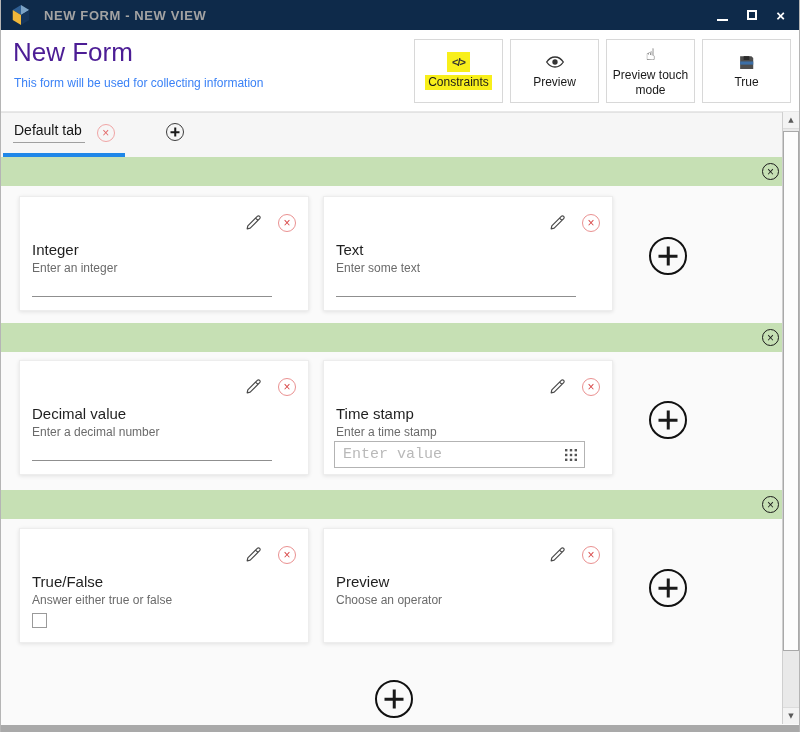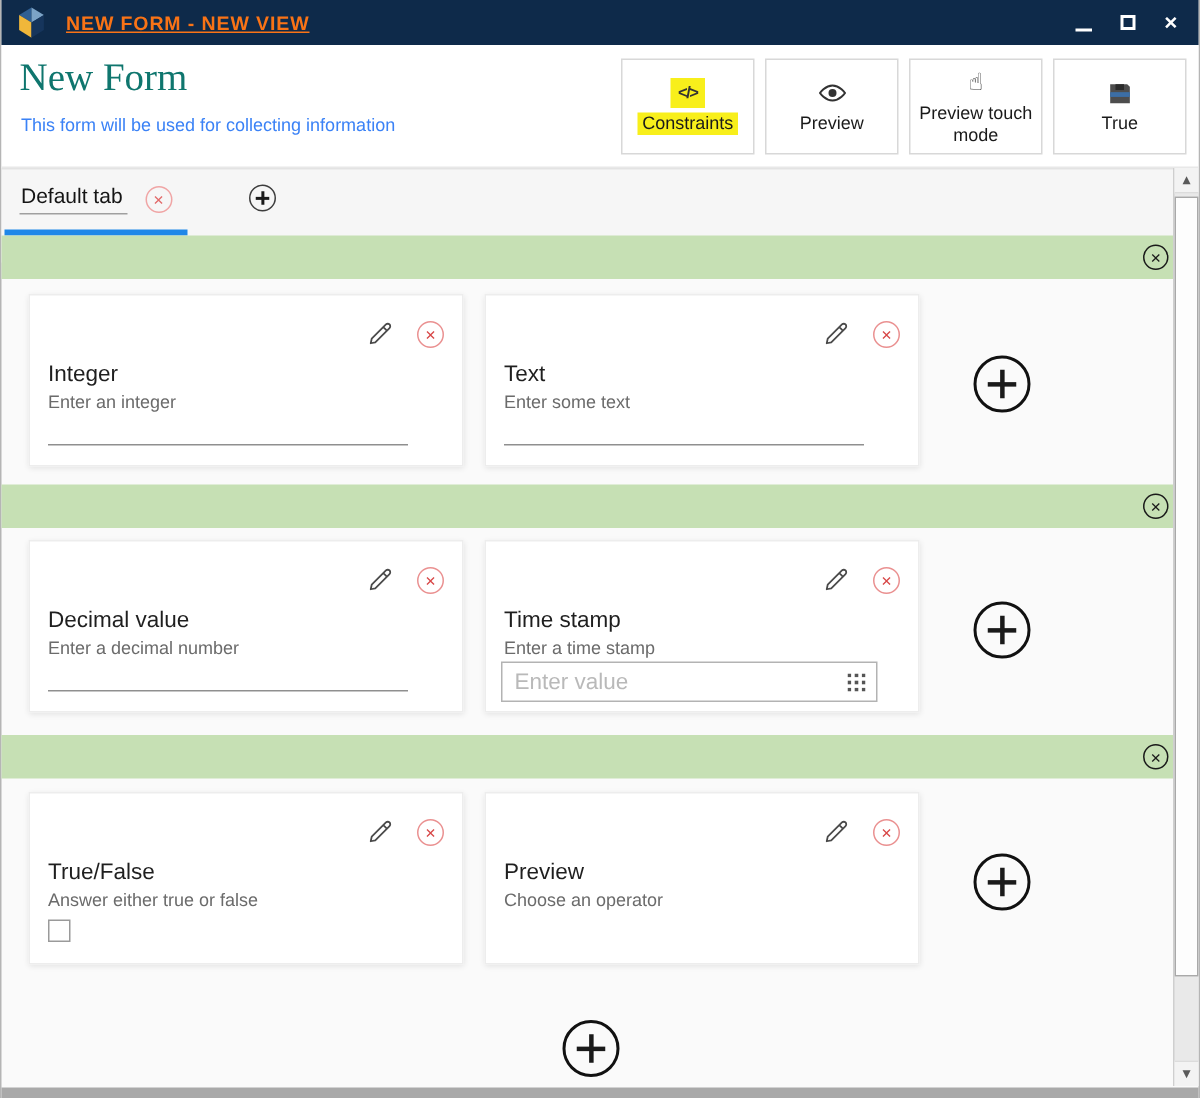--- a/index.html
+++ b/index.html
@@ -5,30 +5,30 @@
   * { margin:0; padding:0; box-sizing:border-box; }
   html,body { width:800px; height:732px; }
   body { font-family:"Liberation Sans", sans-serif; background:#fafafa; overflow:hidden; }
   .window { position:relative; width:800px; height:732px; background:#fafafa;
             border-left:1px solid #b5b5b5; border-right:1px solid #b5b5b5; }
 
   
   .titlebar { position:absolute; top:0; left:0; width:100%; height:30px; background:#0e2a4a;
               display:flex; align-items:center; }
   .app-icon { margin-left:9px; width:22px; height:22px; display:block; }
-  .tb-title { color:#f97316; font-size:13px; font-weight:bold; letter-spacing:.6px; margin-left:12px;text-decoration:underline; }
+  .tb-title { color:#a3a3a3; font-size:13px; font-weight:bold; letter-spacing:.6px; margin-left:12px; }
   .win-controls { margin-left:auto; margin-right:14px; display:flex; align-items:center; gap:19px; }
   .wc-min { width:11px; height:2px; background:#fff; margin-top:9px; }
   .wc-max { width:10px; height:10px; border:2px solid #fff; }
   .wc-close { color:#fff; font-size:15px; font-weight:bold; line-height:1; }
 
   
   .header { position:absolute; top:30px; left:0; right:0; height:82px; background:#fff;
             border-bottom:1px solid #e8e8e8; }
-  .hdr-title { position:absolute; left:12px; top:7px; font-size:26px; font-weight:300; color:#0f766e;font-family:Liberation Serif, serif; }
+  .hdr-title { position:absolute; left:12px; top:7px; font-size:26px; font-weight:300; color:#4c1d95; }
   .hdr-sub { position:absolute; left:13px; top:46px; font-size:12px; color:#3b82f6; }
   .toolbar { position:absolute; right:8px; top:9px; display:flex; gap:7px; }
   .tb-btn { width:89px; height:64px; border:1px solid #d8d8d8; background:#fff; cursor:pointer;
             display:flex; flex-direction:column; align-items:center; justify-content:center;
             gap:3px; font-family:"Liberation Sans",sans-serif; }
   .tb-ic { height:20px; display:flex; align-items:center; justify-content:center; padding:1px 5px; }
   .tb-lbl { font-size:12px; color:#1a1a1a; text-align:center; line-height:1.25; padding:0 3px; }
   .hl { background:#f8ef1b; }
   .code-glyph { font-size:11px; font-weight:bold; color:#333; letter-spacing:-1px; }
   .touch-glyph { font-family:"DejaVu Sans",sans-serif; font-size:16px; color:#333; line-height:1; }
@@ -63,21 +63,21 @@
   .c1 { left:18px; } .c2 { left:322px; }
   .card-actions { position:absolute; top:16px; right:12px; display:flex; gap:15px; align-items:center; }
   .pencil-btn { cursor:pointer; display:flex; }
   .card-title { position:absolute; left:12px; top:44px; font-size:15px; color:#1f1f1f; }
   .card-desc { position:absolute; left:12px; top:64px; font-size:12px; color:#6b6b6b; }
   .underline-input { position:absolute; left:12px; bottom:13px; width:240px;
                      border-bottom:1px solid #8f8f8f; height:18px; cursor:text; }
   .boxed-input { position:absolute; left:10px; top:80px; width:251px; height:27px;
                  border:1px solid #b3b3b3; background:#fff; display:flex; align-items:center; }
   .boxed-input input { flex:1; border:none; outline:none; font-size:15px; color:#333;
-                 padding:0 8px; font-family:Liberation Sans, sans-serif; background:transparent; min-width:0; }
+                 padding:0 8px; font-family:Liberation Mono, monospace; background:transparent; min-width:0; }
   .boxed-input input::placeholder { color:#b9b9b9; }
   .grid-ic { margin-right:7px; display:flex; }
   .checkbox { position:absolute; left:12px; top:84px; width:15px; height:15px;
               border:1px solid #9a9a9a; background:#fff; cursor:pointer; }
   .select-btn { position:absolute; left:10px; top:82px; width:251px; height:23px;
               border:1px solid #9a9a9a; background:#fff; font-size:14px; color:#000;
               font-family:"Liberation Sans",sans-serif; cursor:pointer; }
   .row-plus { position:absolute; left:648px; top:41px; width:38px; height:38px; border:2.5px solid #111; }
   .row-plus::before { width:19px; height:2.5px; }
   .row-plus::after { width:2.5px; height:19px; }

